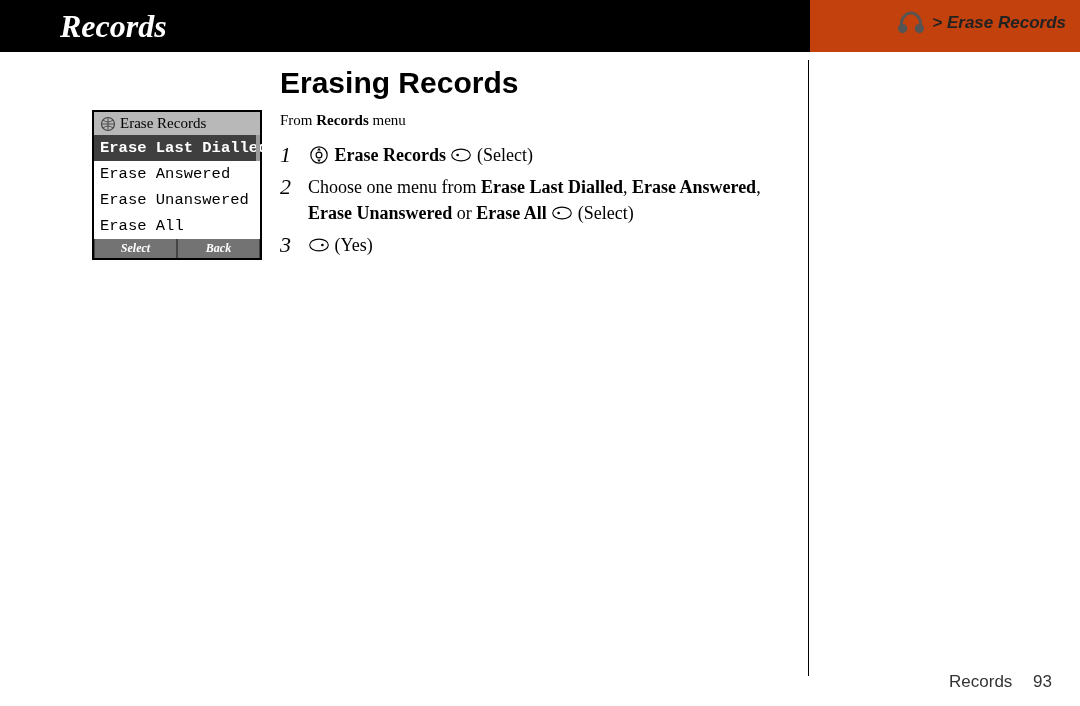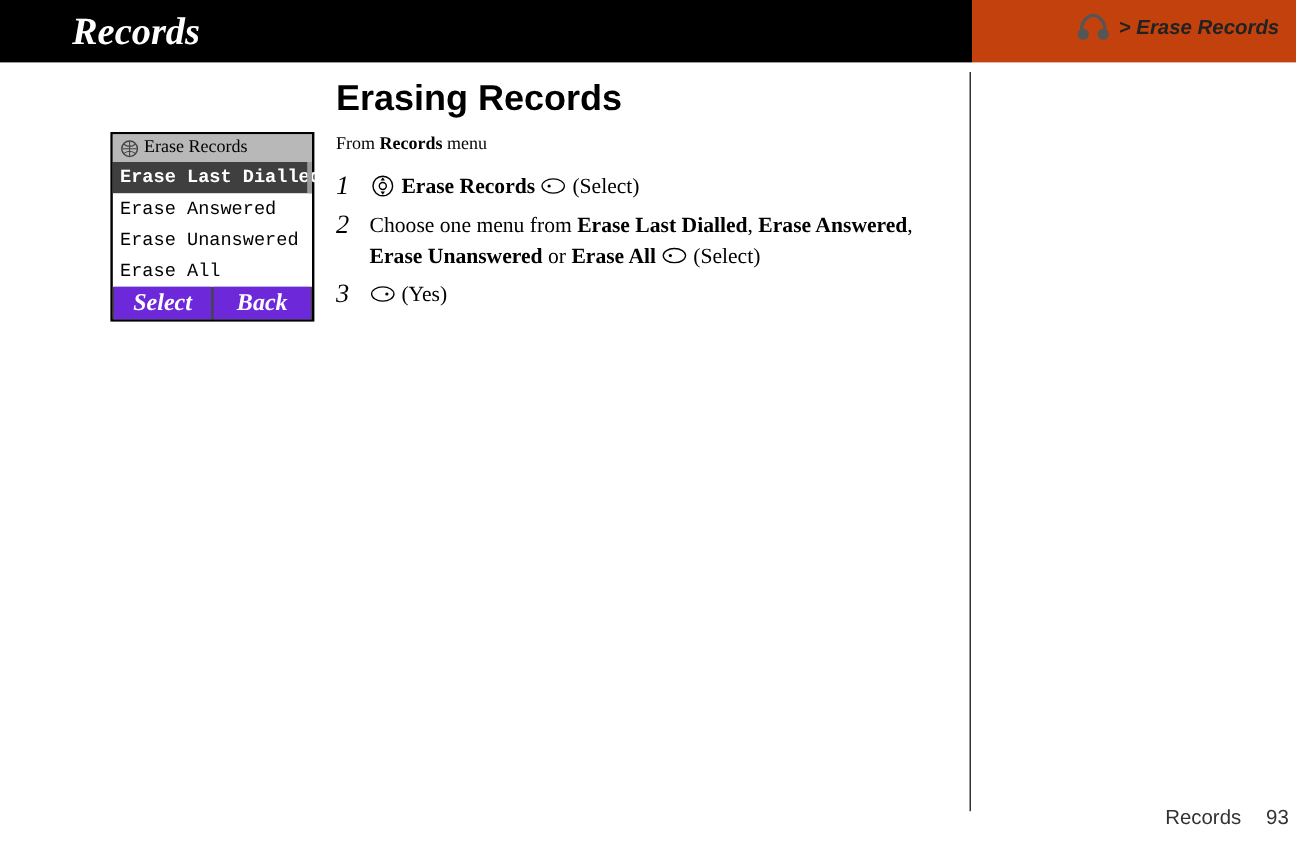--- a/index.html
+++ b/index.html
@@ -143,35 +143,35 @@
     color: #fff;
     justify-content: space-between;
   }
   .soft {
     flex: 1;
     text-align: center;
     padding: 2px 0;
     font-weight: bold;
     font-style: italic;
     font-family: Georgia, serif;
-    font-size: 20px;
-    background: #6d28d9;
+    font-size: 12px;
+    background: #737373;
     margin: 0 1px;
   }
 
   .vline-main {
     position: absolute;
     left: 808px; top: 60px;
     width: 0;
     height: 616px;
     border-left: 1px solid #000;
   }
   .footer {
     position: absolute;
-    right: 6px;
+    right: 28px;
     bottom: 14px;
     font-family: Arial, sans-serif;
     font-size: 17px;
     color: #333;
   }
   .footer .pg { margin-left: 16px; }
 </style>
 </head>
 <body>
 

